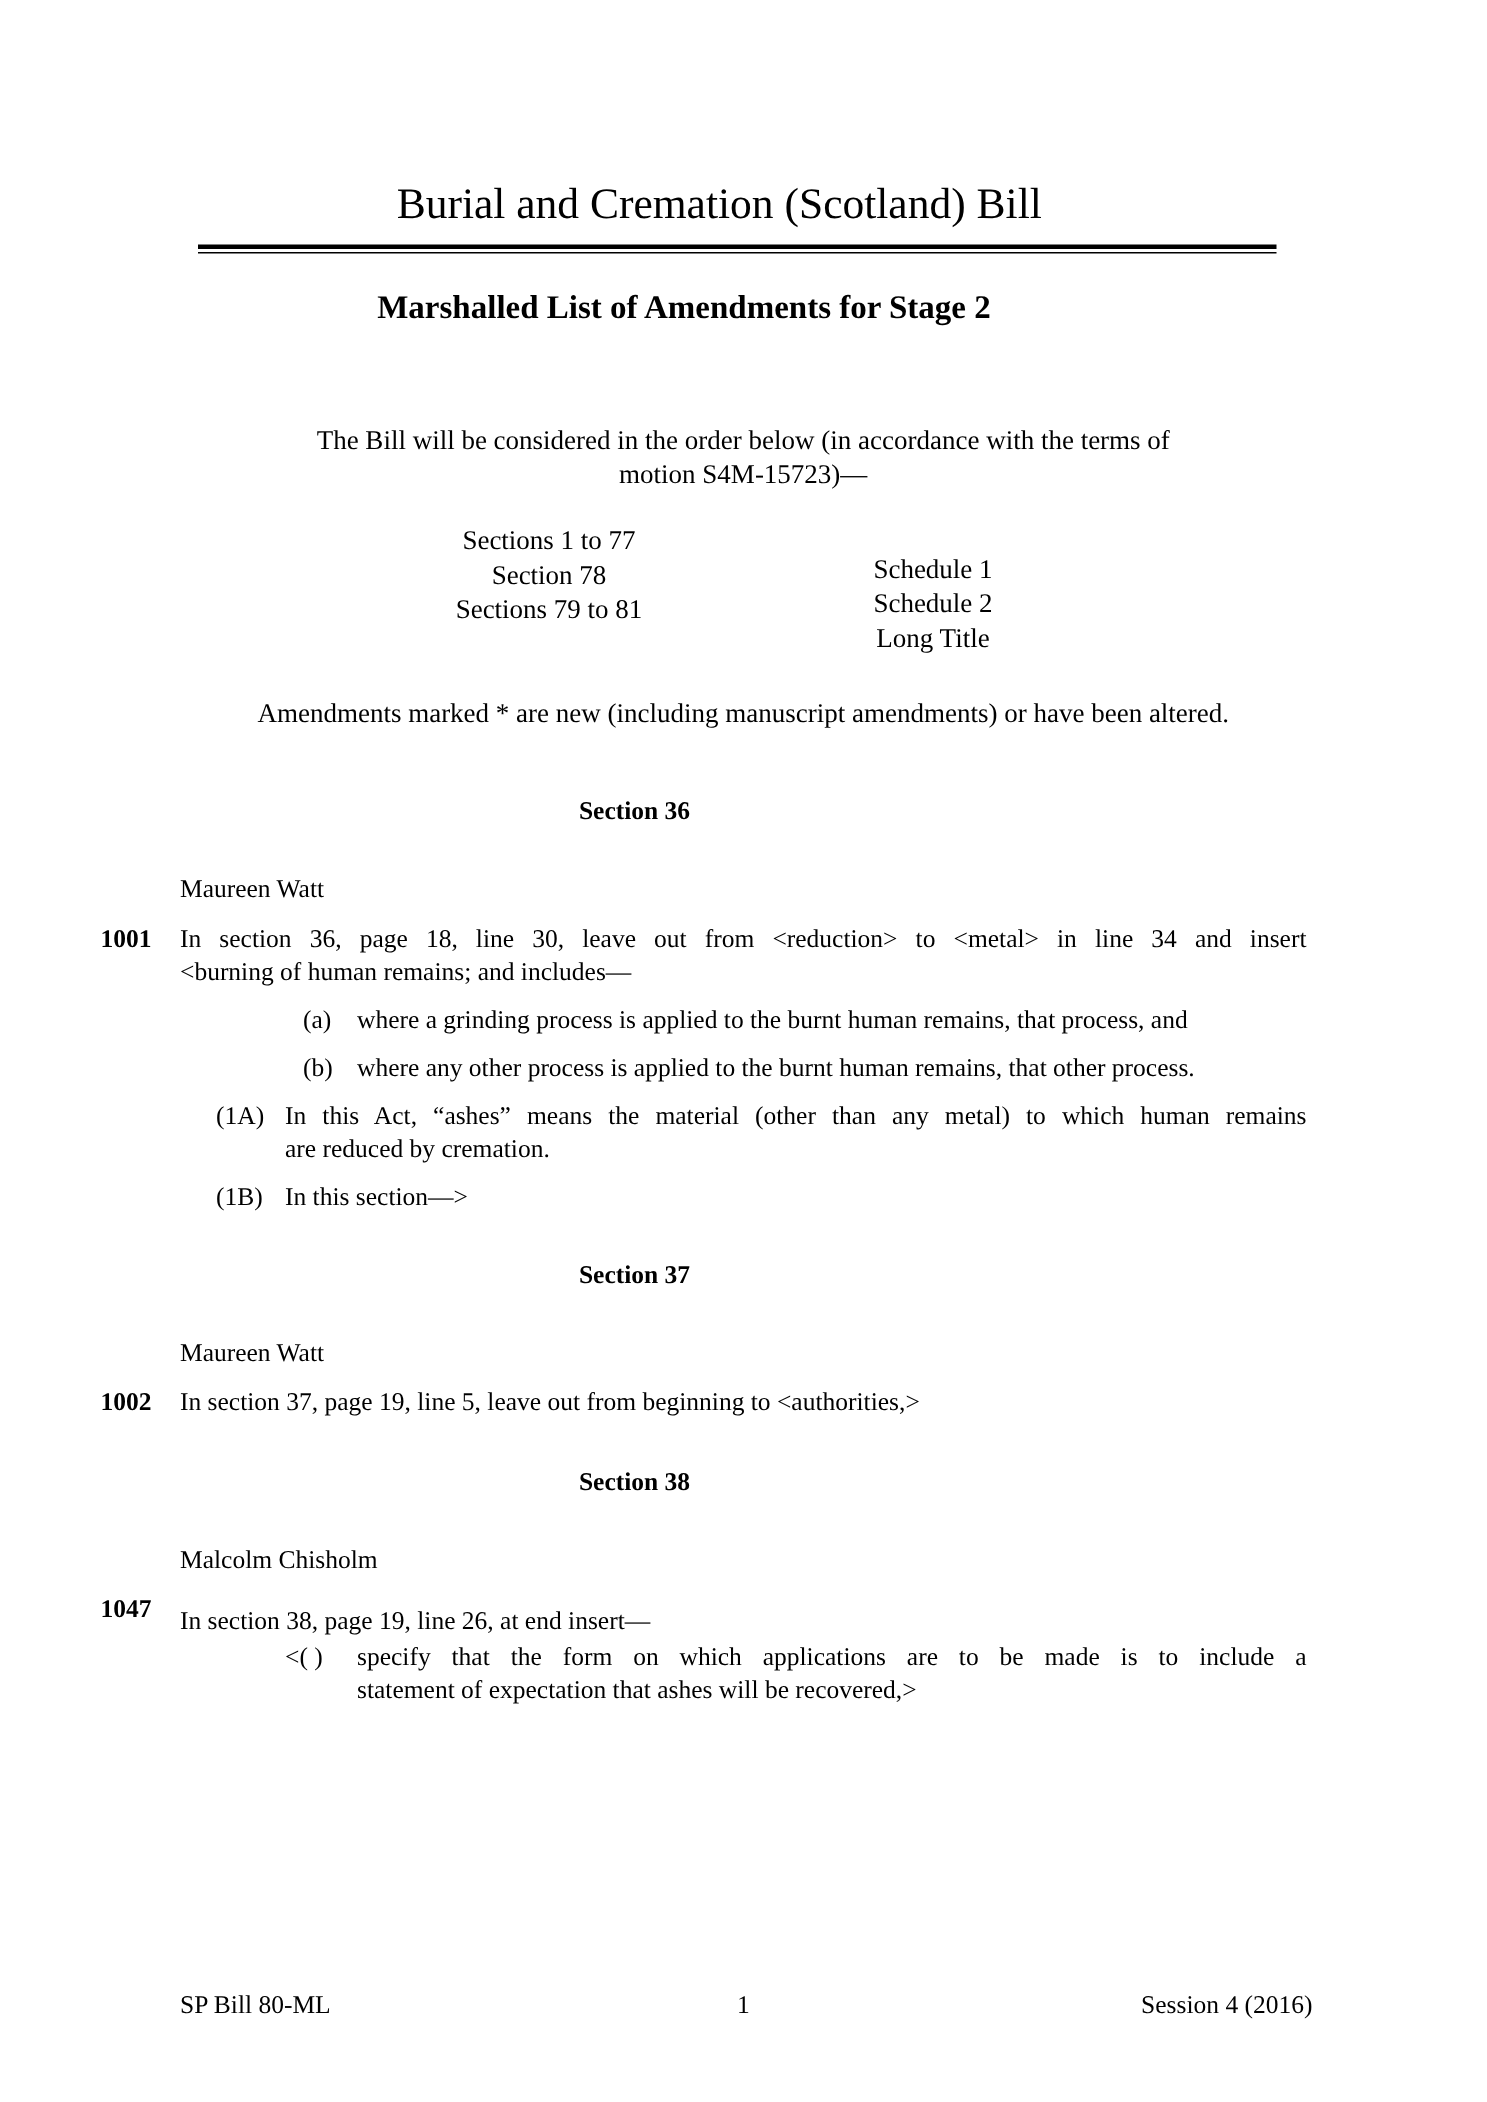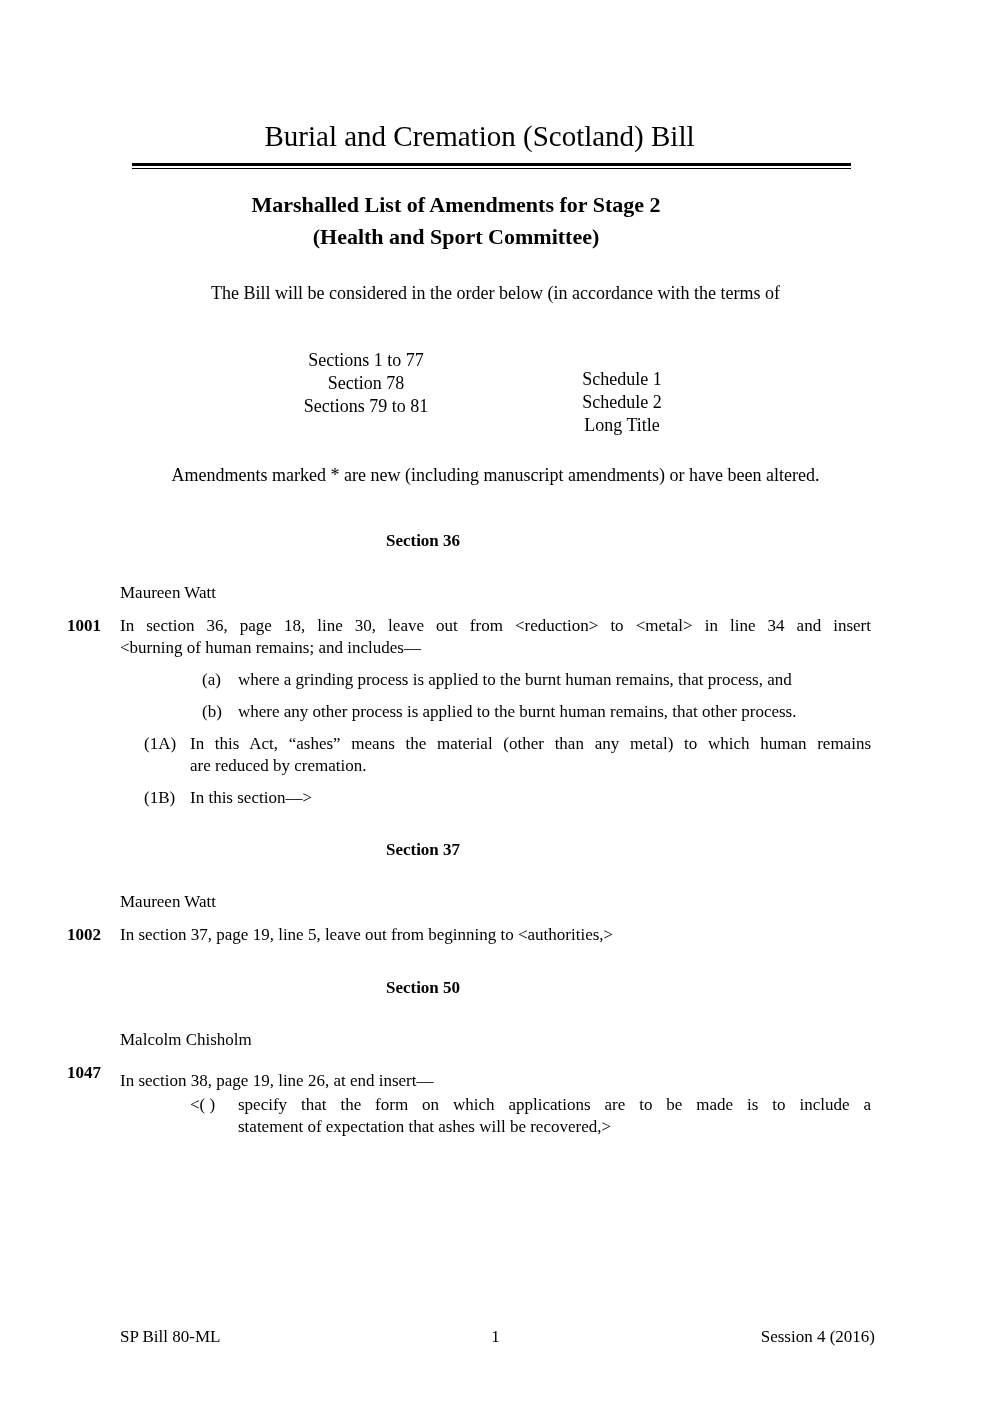--- a/index.html
+++ b/index.html
@@ -27,25 +27,25 @@
 </style>
 </head>
 <body>
 
 <div class="abs center bill-title">Burial and Cremation (Scotland) Bill</div>
 <div class="abs rule-thick"></div>
 <div class="abs rule-thin"></div>
 
 <div class="abs center ml-title">
   <div>Marshalled List of Amendments for Stage 2</div>
-  <div>(Health and Sport Committee)</div>
 </div>
 
 <div class="abs center intro">
   <div>The Bill will be considered in the order below (in accordance with the terms of</div>
+  <div>motion S4M-15723)—</div>
 </div>
 
 <div class="abs order-col order-left">
   <div>Sections 1 to 77</div>
   <div>Section 78</div>
   <div>Sections 79 to 81</div>
 </div>
 <div class="abs order-col order-right">
   <div>Schedule 1</div>
   <div>Schedule 2</div>
@@ -69,21 +69,21 @@
 <div class="abs text" style="left:190px; width:681px; top:733px; text-align-last: justify;">In this Act, “ashes” means the material (other than any metal) to which human remains</div>
 <div class="abs text" style="left:190px; top:755px;">are reduced by cremation.</div>
 <div class="abs sub-label" style="left:144px; top:787px;">(1B)</div>
 <div class="abs text" style="left:190px; top:787px;">In this section—&gt;</div>
 
 <div class="abs center section-heading" style="top:839px;">Section 37</div>
 <div class="abs member" style="top:891px;">Maureen Watt</div>
 <div class="abs amd-num" style="top:924px;">1002</div>
 <div class="abs text" style="left:120px; top:924px;">In section 37, page 19, line 5, leave out from beginning to &lt;authorities,&gt;</div>
 
-<div class="abs center section-heading" style="top:977px;">Section 50</div>
+<div class="abs center section-heading" style="top:977px;">Section 38</div>
 <div class="abs member" style="top:1029px;">Malcolm Chisholm</div>
 <div class="abs amd-num" style="top:1062px;">1047</div>
 <div class="abs text" style="left:120px; top:1070px;">In section 38, page 19, line 26, at end insert—</div>
 <div class="abs sub-label" style="left:190px; top:1094px;">&lt;( )</div>
 <div class="abs text" style="left:238px; width:633px; top:1094px; text-align-last: justify;">specify that the form on which applications are to be made is to include a</div>
 <div class="abs text" style="left:238px; top:1116px;">statement of expectation that ashes will be recovered,&gt;</div>
 
 <div class="abs footer" style="left:120px;">SP Bill 80-ML</div>
 <div class="abs footer" style="left:0; width:991px; text-align:center;">1</div>
 <div class="abs footer" style="right:116px; text-align:center;">Session 4 (2016)</div>

